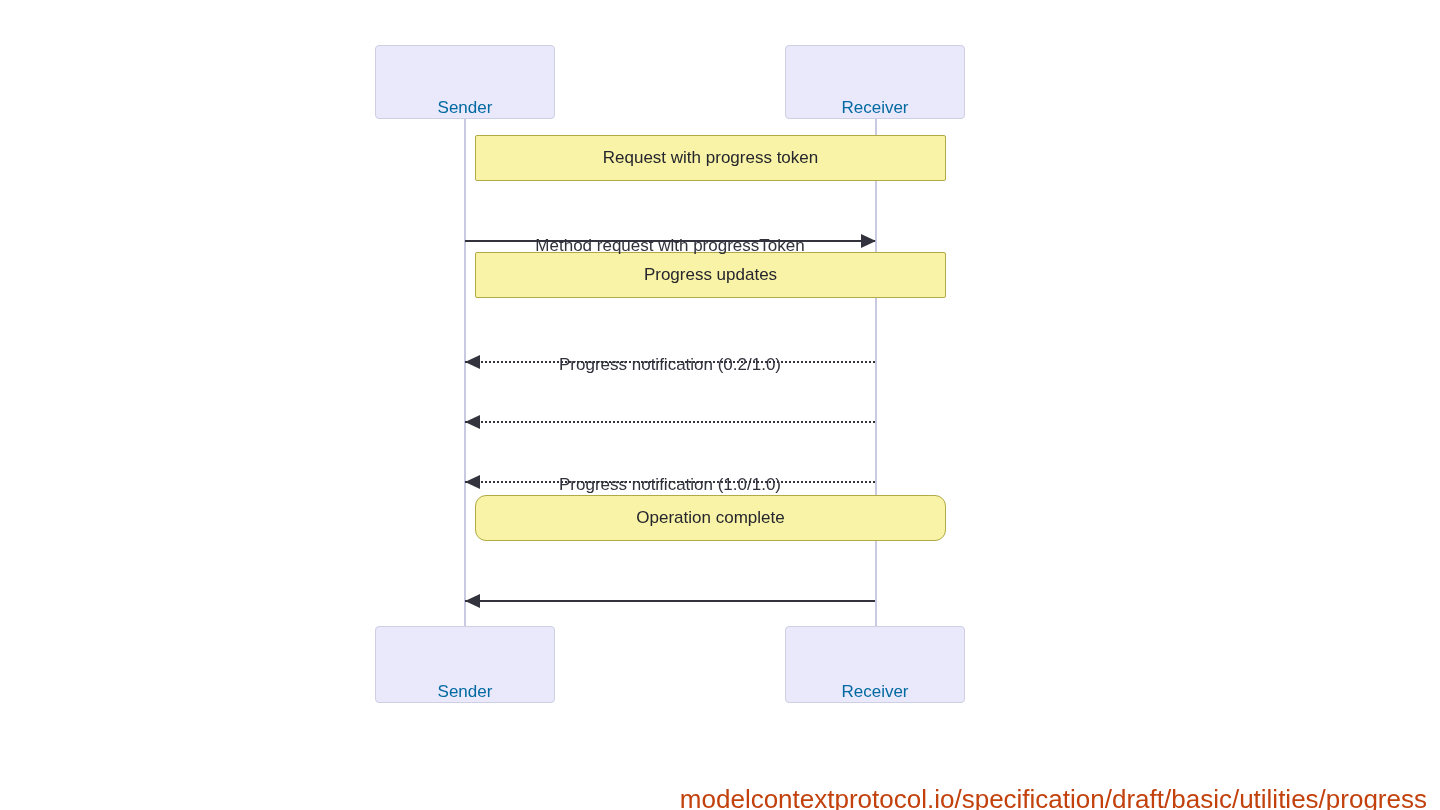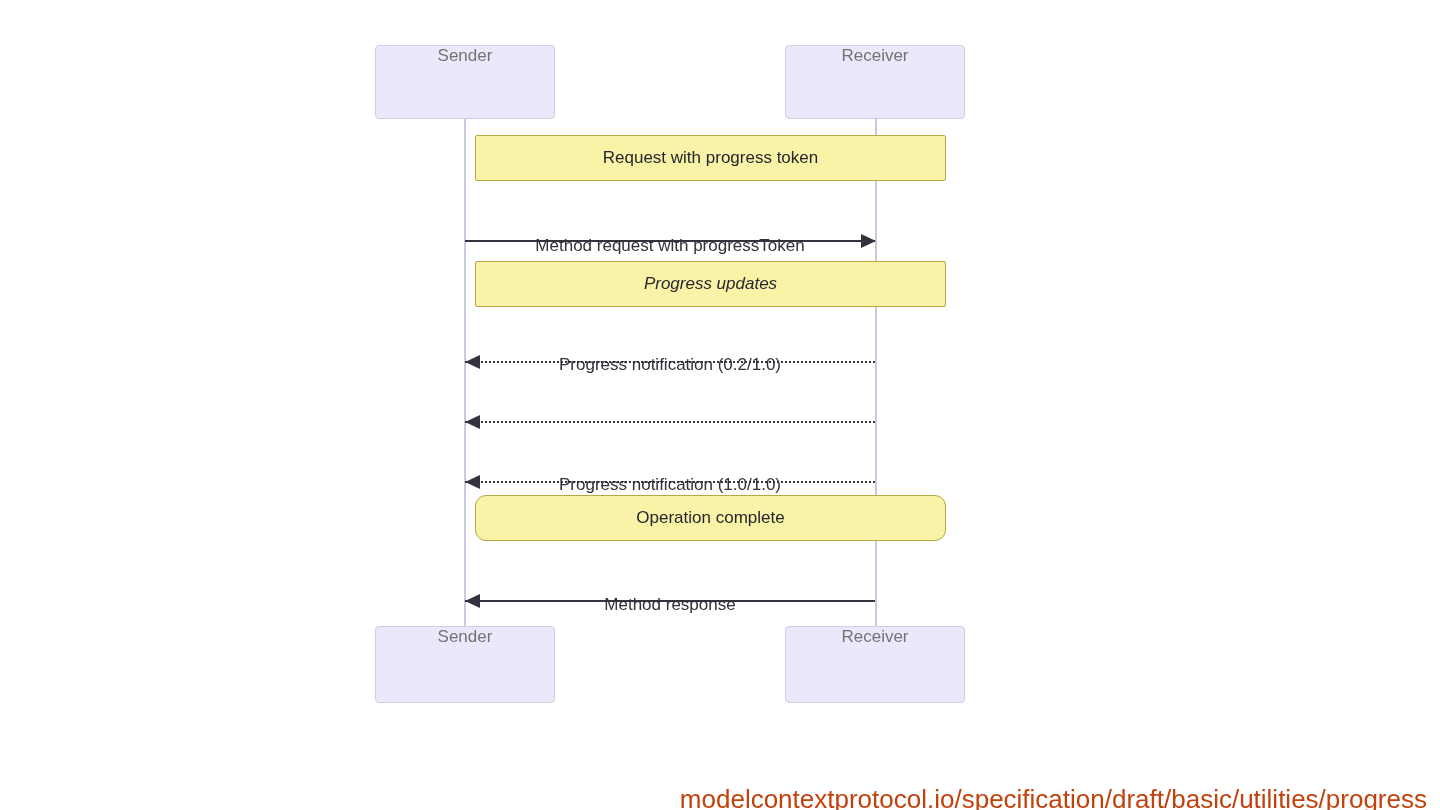--- a/index.html
+++ b/index.html
@@ -17,24 +17,24 @@
   }
 
   
   .actor-box {
     position: absolute;
     width: 180px;
     background: #e9e9fb;
     border: 1px solid #cfcfe4;
     border-radius: 4px;
     display: flex;
-    align-items: flex-start;
+    align-items: flex-end;
     justify-content: center;
     font-size: 17px;
-    color: #737373;
+    color: #0369a1;
     box-sizing: border-box;
     z-index: 3;
   }
   .actor-top-left     { left: 375px; top: 45px;  height: 74px; }
   .actor-top-right    { left: 785px; top: 45px;  height: 74px; }
   .actor-bottom-left  { left: 375px; top: 626px; height: 77px; }
   .actor-bottom-right { left: 785px; top: 626px; height: 77px; }
 
   
   .lifeline {
@@ -60,21 +60,21 @@
     display: flex;
     align-items: center;
     justify-content: center;
     font-size: 17px;
     color: #26262e;
     box-sizing: border-box;
     z-index: 2;
     margin-left: 40px;
   }
   .note-1 { top: 135px; }
-  .note-2 { top: 261px; font-style: italic; }
+  .note-2 { top: 252px; }
   .note-3 { top: 495px; border-radius: 11px; }
 
   
   .msg-label {
     position: absolute;
     left: 465px;
     width: 410px;
     text-align: center;
     font-size: 17px;
     color: #32323c;
@@ -173,19 +173,18 @@
   <div class="msg-line dotted msg-line-2"></div>
   <div class="arrowhead left arrowhead-2"></div>
 
   <div class="msg-line dotted msg-line-3"></div>
   <div class="arrowhead left arrowhead-3"></div>
 
   <div class="msg-label msg-label-4">Progress notification (1.0/1.0)</div>
   <div class="msg-line dotted msg-line-4"></div>
   <div class="arrowhead left arrowhead-4"></div>
 
-  <div class="msg-label msg-label-5">Method response</div>
   <div class="msg-line solid msg-line-5"></div>
   <div class="arrowhead left arrowhead-5"></div>
 
   <a href="#" class="footer-link">modelcontextprotocol.io/specification/draft/basic/utilities/progress</a>
 
 </div>
 
 </body></html>

